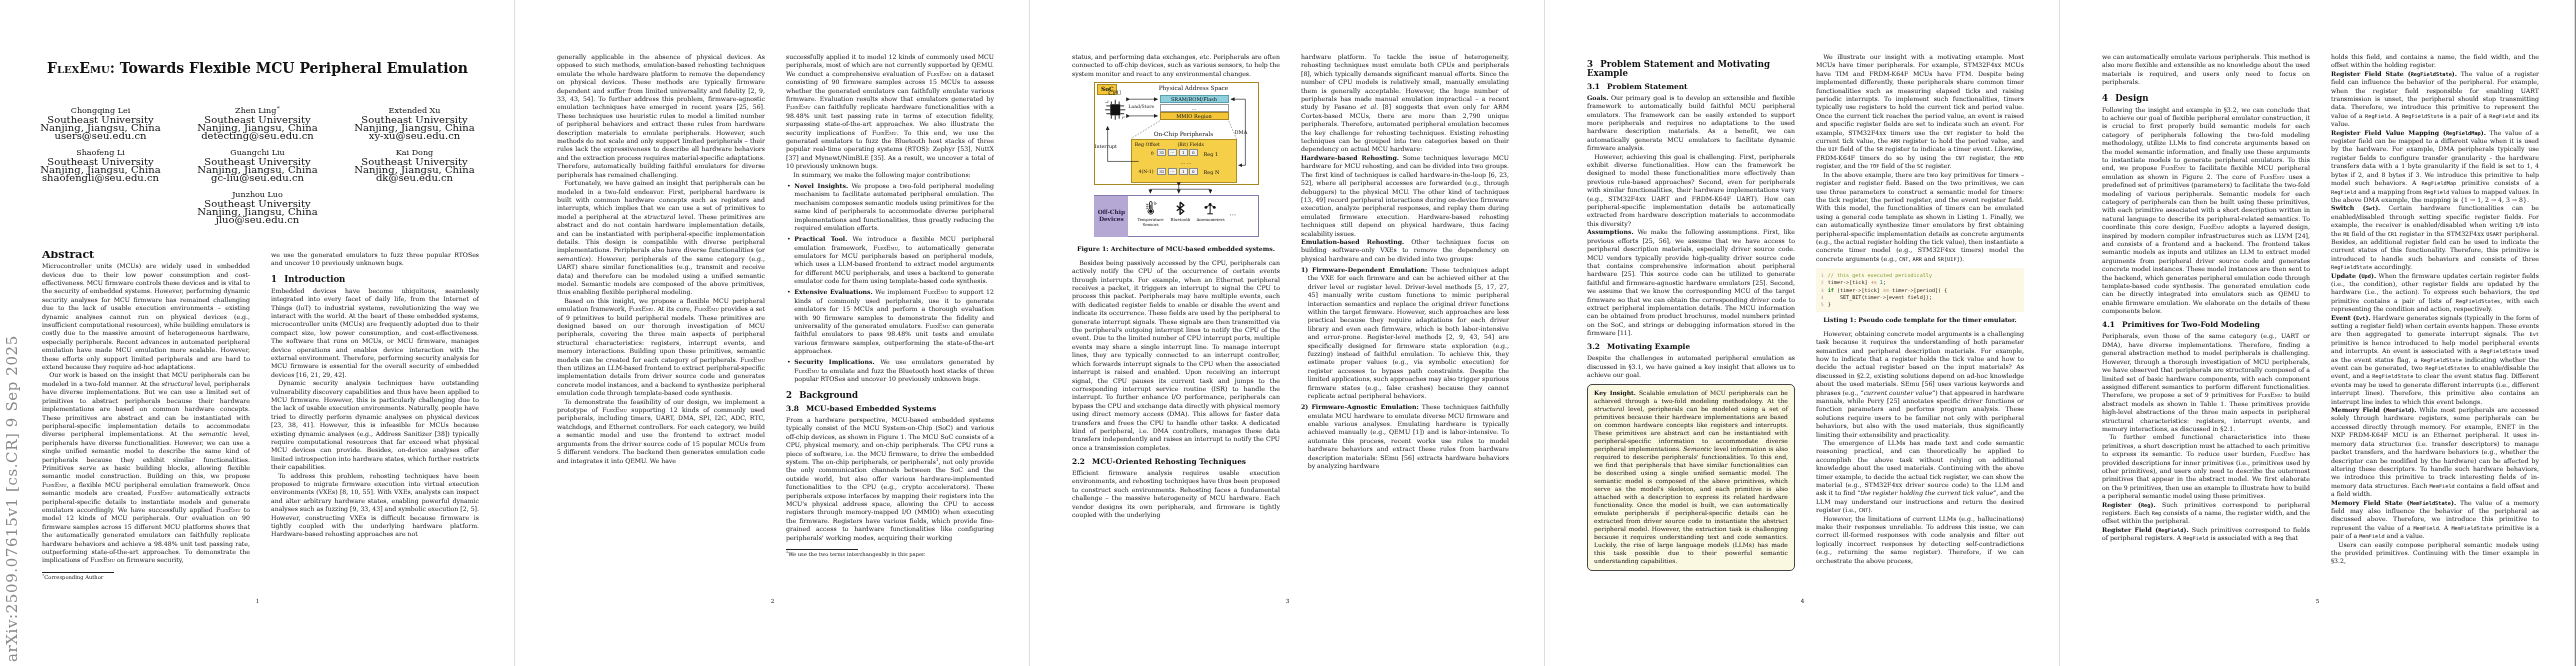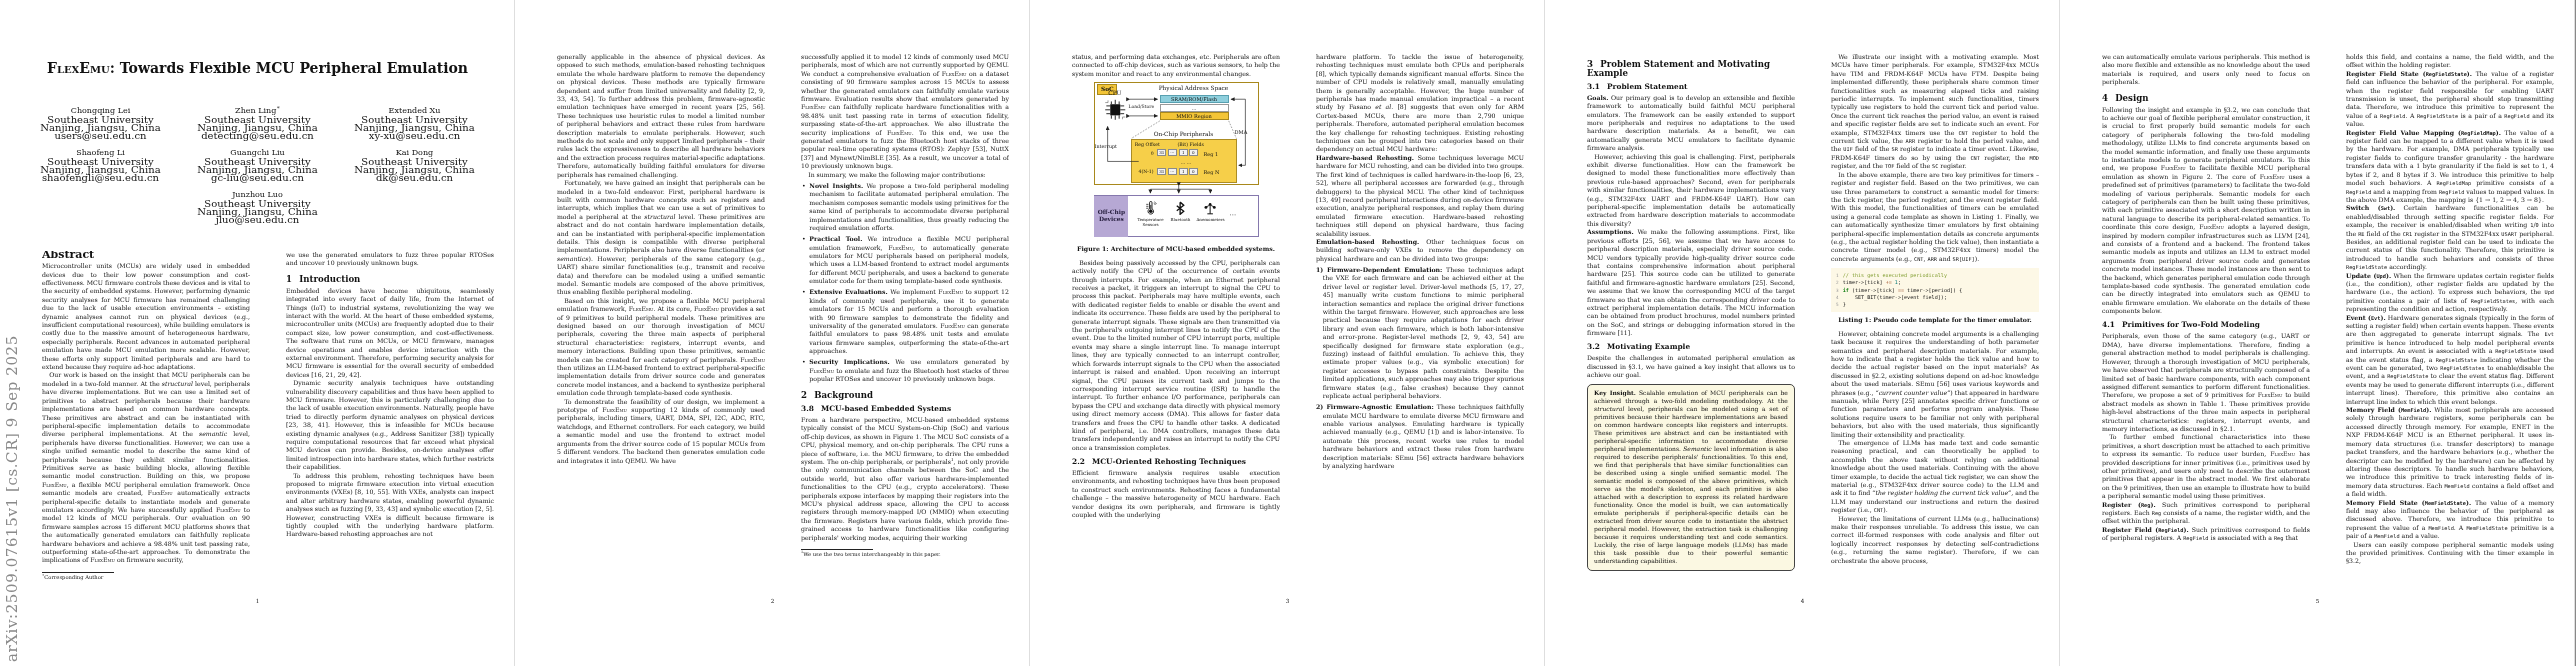--- a/index.html
+++ b/index.html
@@ -1,20 +1,20 @@
 <!DOCTYPE html>
 <html style="font-size:9px"><head>
 <meta charset="utf-8">
 <style>
   html,body{margin:0;padding:0;background:#888;}
   body{width:2576px;height:667px;overflow:hidden;font-family:"DejaVu Serif","Liberation Serif",serif;color:#121212;}
   #strip{display:flex;width:2576px;height:667px;}
   .page{position:relative;width:515px;height:667px;background:#fff;flex:0 0 515px;overflow:hidden;box-shadow:inset -0.6px 0 0 #c8c8c8;}
   .col{position:absolute;width:208px;text-align:justify;font-size:6.2px;line-height:8.4px;overflow:hidden;}
-  .col-l{left:42px;} .col-r{left:286px;}
+  .col-l{left:42px;} .col-r{left:271px;}
   .pg-top{top:53px;height:548px;}
   .pg1{top:251px;height:350px;}
   .para{margin:0;text-indent:7.2px;}
   .para.ni{text-indent:0;}
   .lead{font-weight:bold;}
   .mono{font-family:"DejaVu Sans Mono","Liberation Mono",monospace;font-size:0.85em;}
   .scaps{font-variant:small-caps;}
   sup{font-size:0.65em;line-height:0;}
   .h1{font-size:8.6px;font-weight:bold;margin:7.2px 0 3.3px;text-align:left;text-indent:0;}
   .h2s{font-size:7.4px;font-weight:bold;margin:5.6px 0 2.8px;text-align:left;text-indent:0;}

